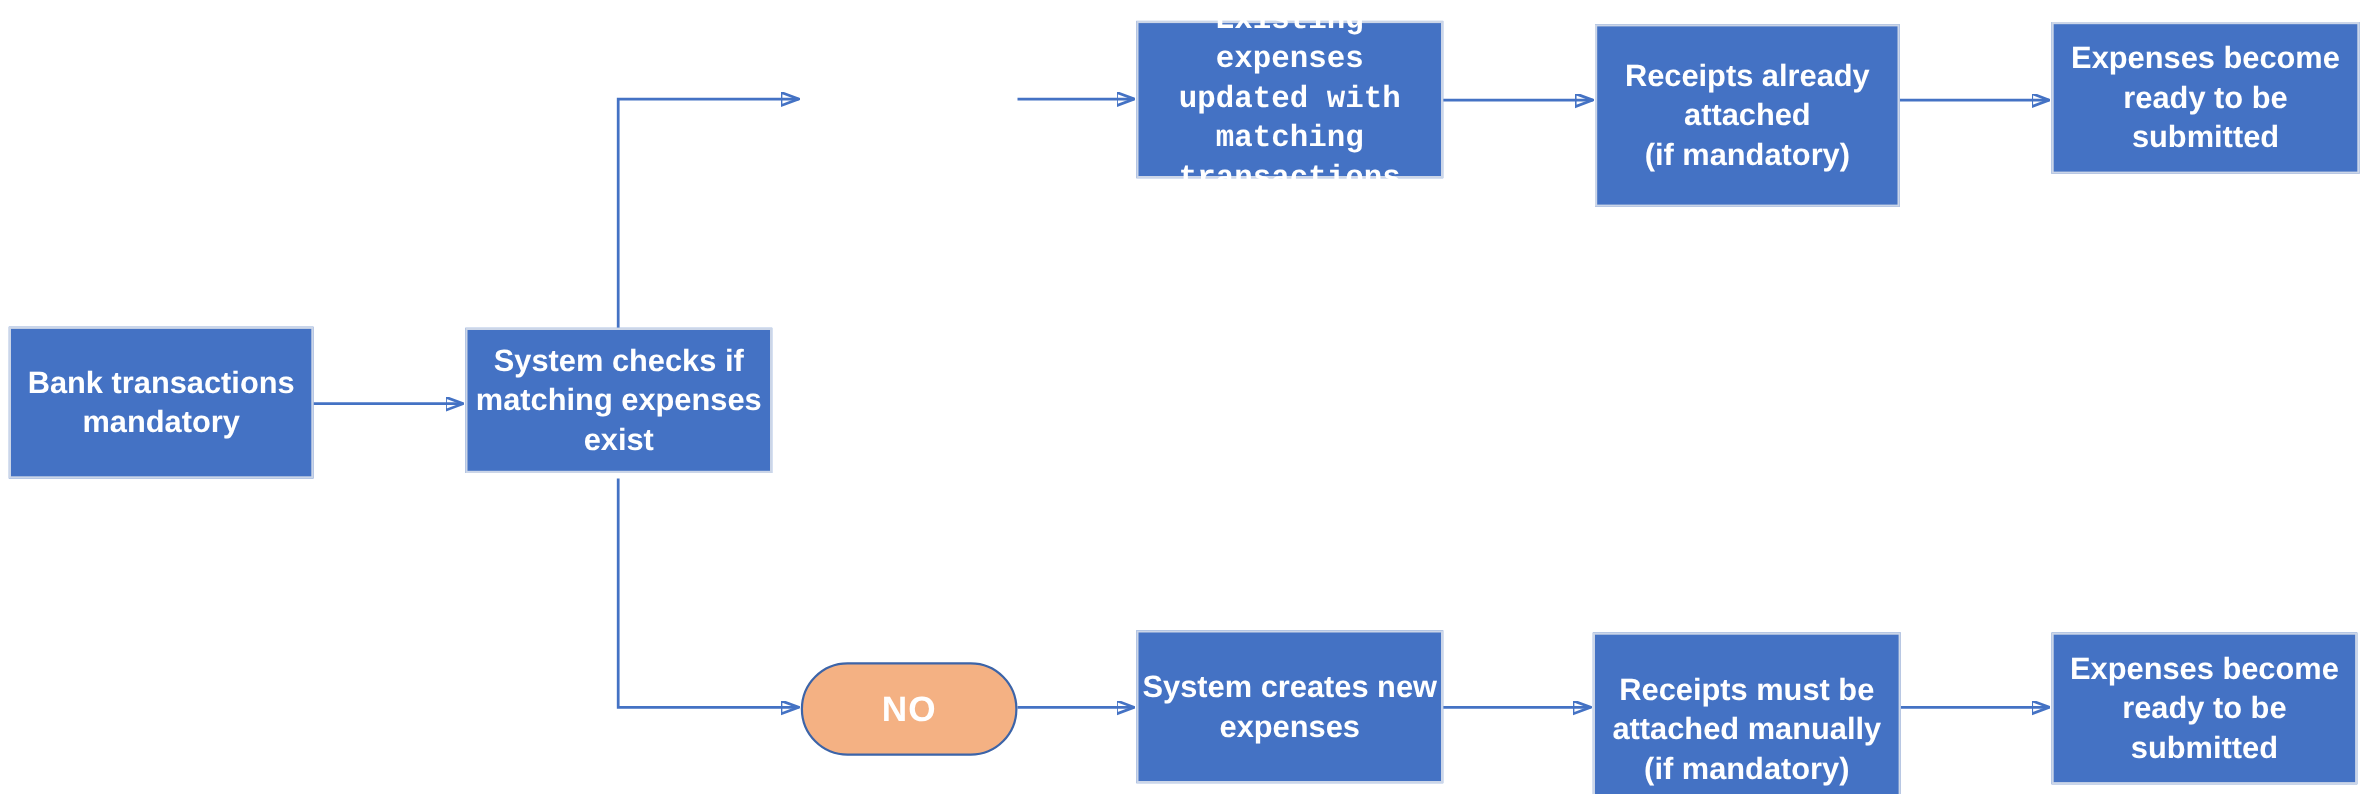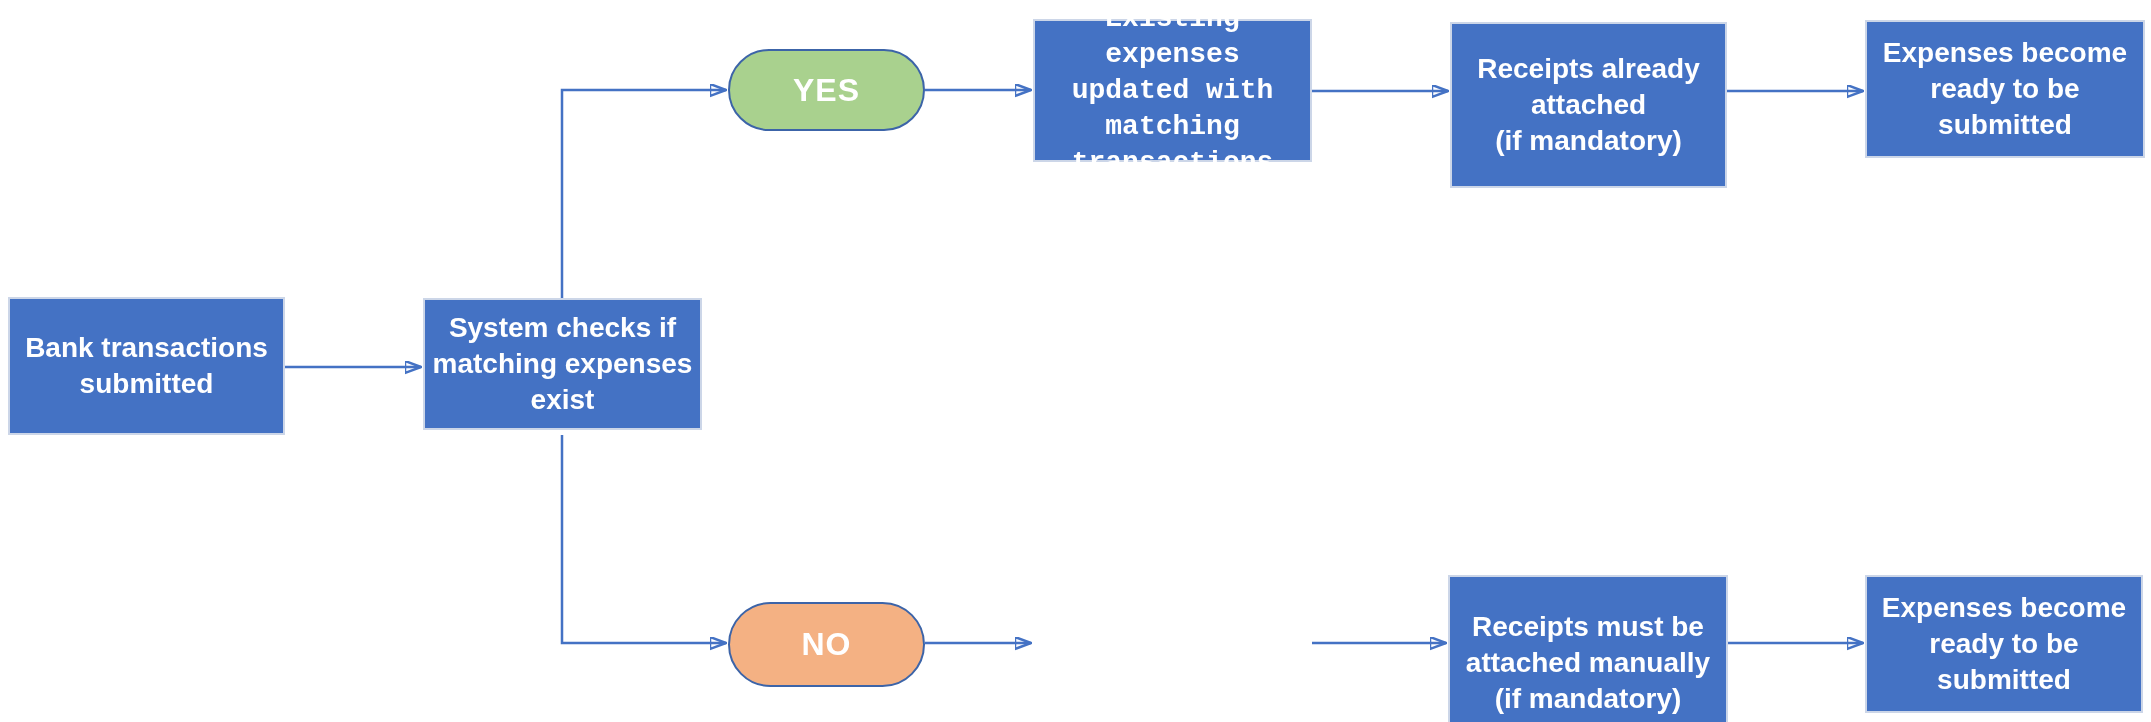--- a/index.html
+++ b/index.html
@@ -73,32 +73,29 @@
     <path d="M925,90 H1031" marker-end="url(#arrowhead)"></path>
     <path d="M1312,91 H1448" marker-end="url(#arrowhead)"></path>
     <path d="M1727,91 H1863" marker-end="url(#arrowhead)"></path>
     <path d="M925,643 H1031" marker-end="url(#arrowhead)"></path>
     <path d="M1312,643 H1446" marker-end="url(#arrowhead)"></path>
     <path d="M1728,643 H1863" marker-end="url(#arrowhead)"></path>
   </svg>
 
   <div class="node process" style="left:8px; top:297px; width:277px; height:138px;">
     <span class="label">Bank transactions
-submitted</span>
+mandatory</span>
   </div>
 
   <div class="node process" style="left:423px; top:298px; width:279px; height:132px;justify-content:center;">
     <span class="label">System checks if
 matching expenses
 exist</span>
   </div>
 
-  <div class="node decision yes" style="left:728px; top:49px; width:197px; height:82px;">
-    <span class="label">YES</span>
-  </div>
 
   <div class="node decision no" style="left:728px; top:602px; width:197px; height:85px;align-items:center;">
     <span class="label">NO</span>
   </div>
 
   <div class="node process" style="left:1033px; top:19px; width:279px; height:143px;font-family:Liberation Mono, monospace;">
     <span class="label">Existing expenses
 updated with
 matching
 transactions</span>
@@ -109,20 +106,24 @@
 attached
 (if mandatory)</span>
   </div>
 
   <div class="node process" style="left:1865px; top:20px; width:280px; height:138px;">
     <span class="label">Expenses become
 ready to be
 submitted</span>
   </div>
 
+  <div class="node process" style="left:1033px; top:573px; width:279px; height:139px;">
+    <span class="label">System creates new
+expenses</span>
+  </div>
 
   <div class="node process" style="left:1448px; top:575px; width:280px; height:176px;">
     <span class="label">Receipts must be
 attached manually
 (if mandatory)</span>
   </div>
 
   <div class="node process" style="left:1865px; top:575px; width:278px; height:138px;">
     <span class="label">Expenses become
 ready to be

